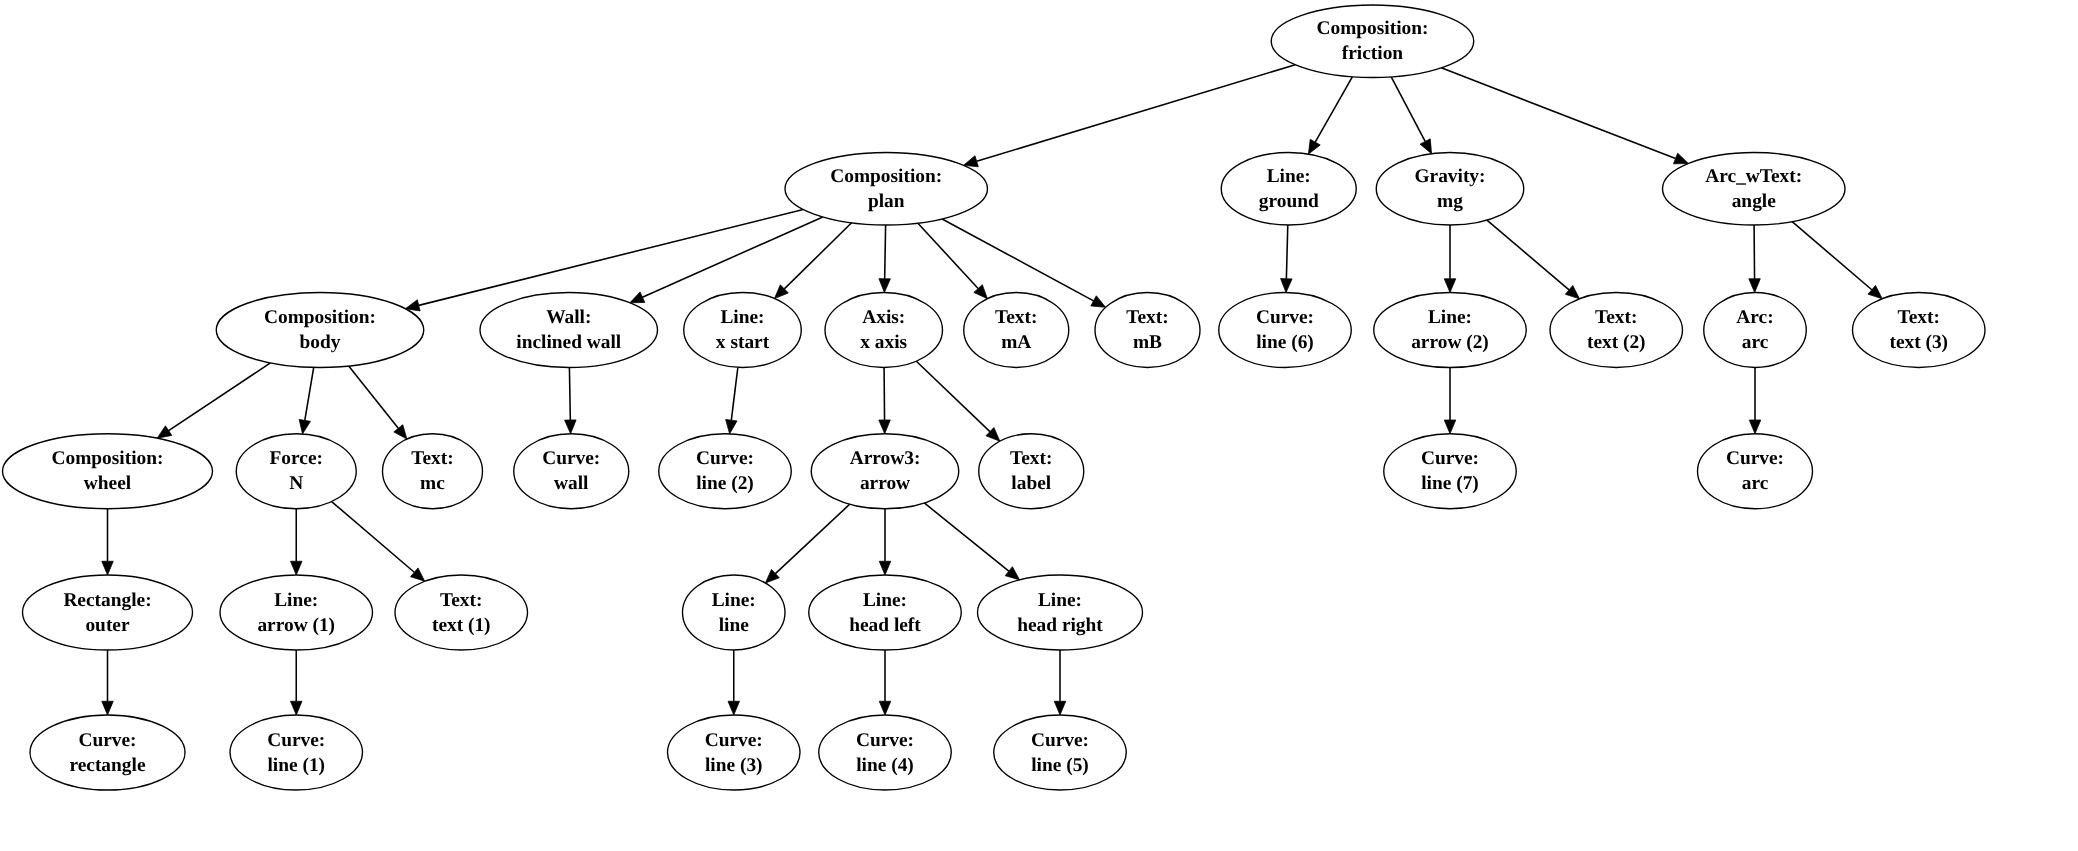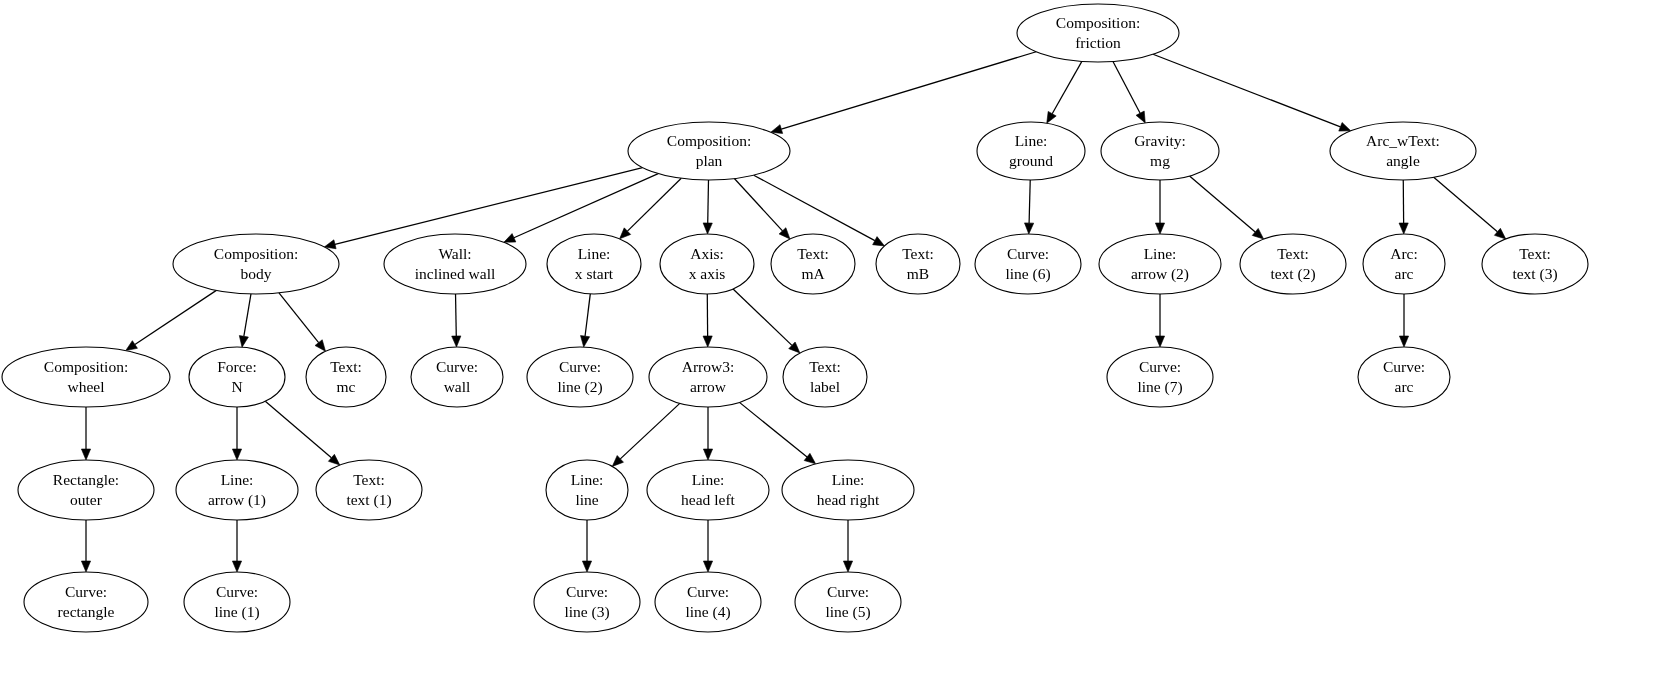--- a/index.html
+++ b/index.html
@@ -7,20 +7,21 @@
     padding: 0;
     background: #ffffff;
   }
   #canvas {
     position: relative;
     width: 1662px;
     height: 681px;
     background: #ffffff;
     font-family: "Liberation Serif", "DejaVu Serif", serif;
     overflow: hidden;
+    font-weight: bold;
   }
   svg#graph {
     position: absolute;
     left: 0;
     top: 0;
     width: 1662px;
     height: 681px;
     display: block;
   }
   .node-ellipse {

